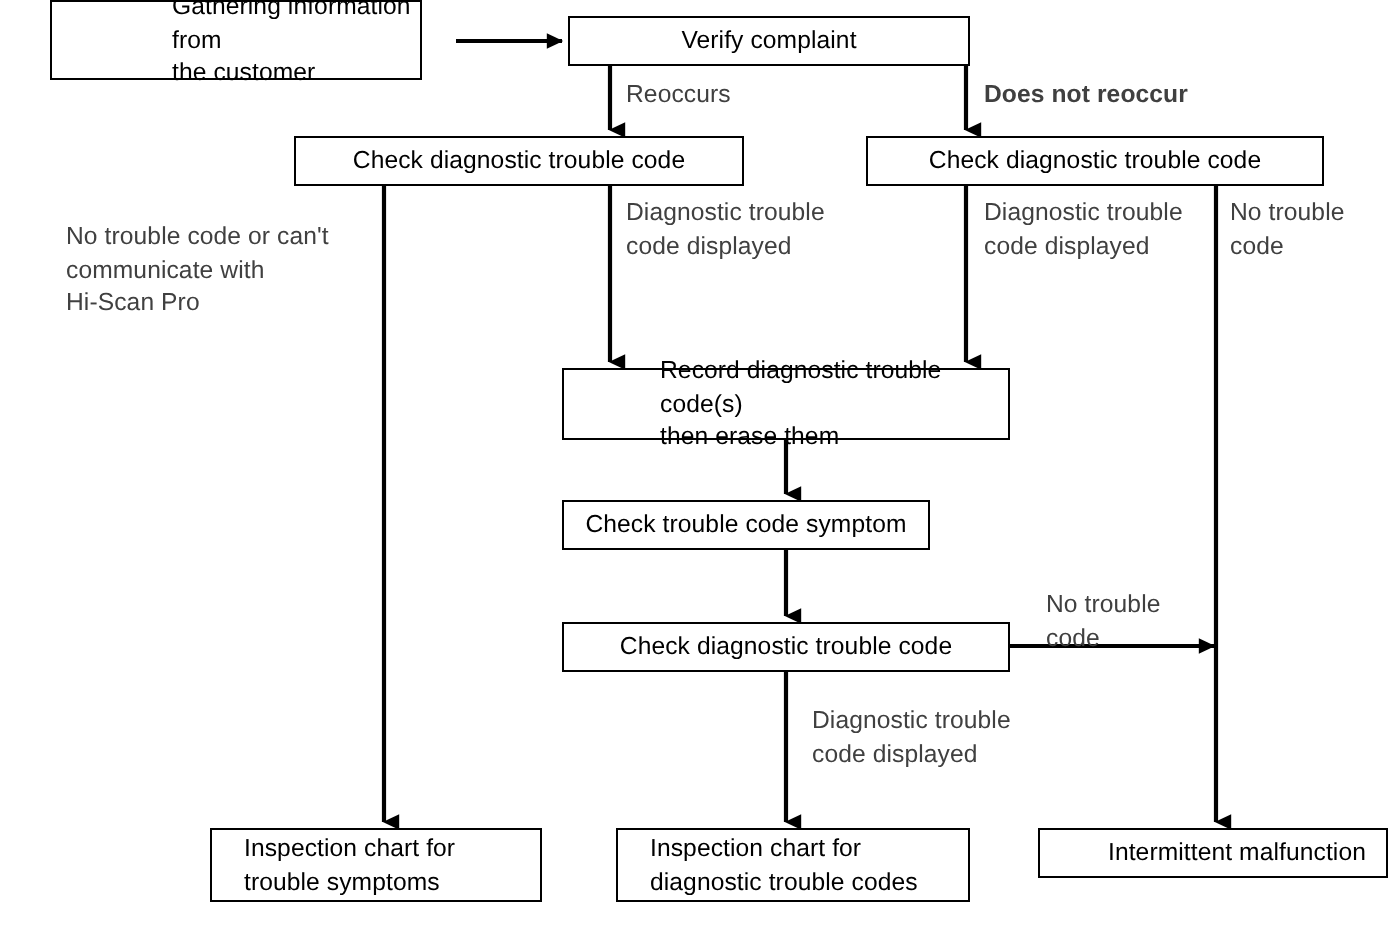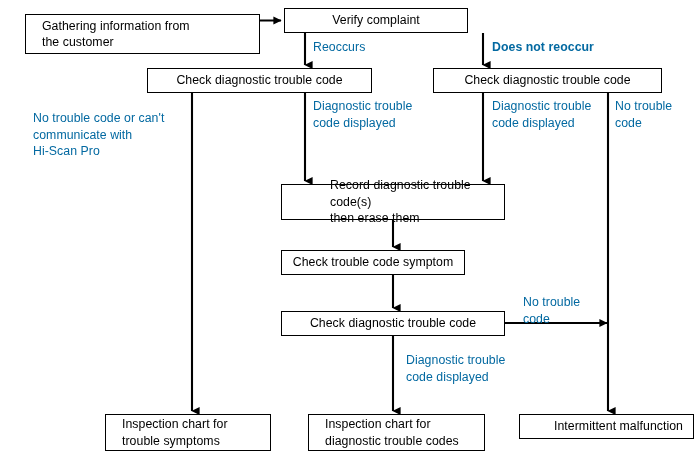--- a/index.html
+++ b/index.html
@@ -37,21 +37,21 @@
   }
   .node .txt {
     display: block;
     width: 100%;
     white-space: pre-line;
   }
   .node.center .txt { text-align: center; }
   .node.left .txt { text-align: left; padding-left: 16px; }
   .edge-label {
     position: absolute;
-    color: #0369a1;
+    color: #404040;
     font-size: 12.3px;
     line-height: 16.5px;
     white-space: pre-line;
     letter-spacing: 0.05px;
   }
 </style>
 </head>
 <body>
 
 <div id="stage">
@@ -82,26 +82,26 @@
 
     <line x1="393" y1="220" x2="393" y2="247" stroke="#000000" stroke-width="2.1" marker-end="url(#arrowDown)"></line>
 
     <line x1="393" y1="275" x2="393" y2="308" stroke="#000000" stroke-width="2.1" marker-end="url(#arrowDown)"></line>
 
     <line x1="505" y1="323" x2="607" y2="323" stroke="#000000" stroke-width="2.1" marker-end="url(#arrowRight)"></line>
 
     <line x1="393" y1="336" x2="393" y2="411" stroke="#000000" stroke-width="2.1" marker-end="url(#arrowDown)"></line>
   </svg>
 
-  <div class="node left" style="left:25px; top:14px; width:235px; height:40px;">
+  <div class="node left" style="left:25px; top:0; width:186px; height:40px;padding-left:44px;">
     <span class="txt">Gathering information from
 the customer</span>
   </div>
 
-  <div class="node center" style="left:284px; top:8px; width:184px; height:25px;">
+  <div class="node center" style="left:284px; top:8px; width:201px; height:25px;">
     <span class="txt">Verify complaint</span>
   </div>
 
   <div class="node center" style="left:147px; top:68px; width:225px; height:25px;">
     <span class="txt">Check diagnostic trouble code</span>
   </div>
 
   <div class="node center" style="left:433px; top:68px; width:229px; height:25px;">
     <span class="txt">Check diagnostic trouble code</span>
   </div>

